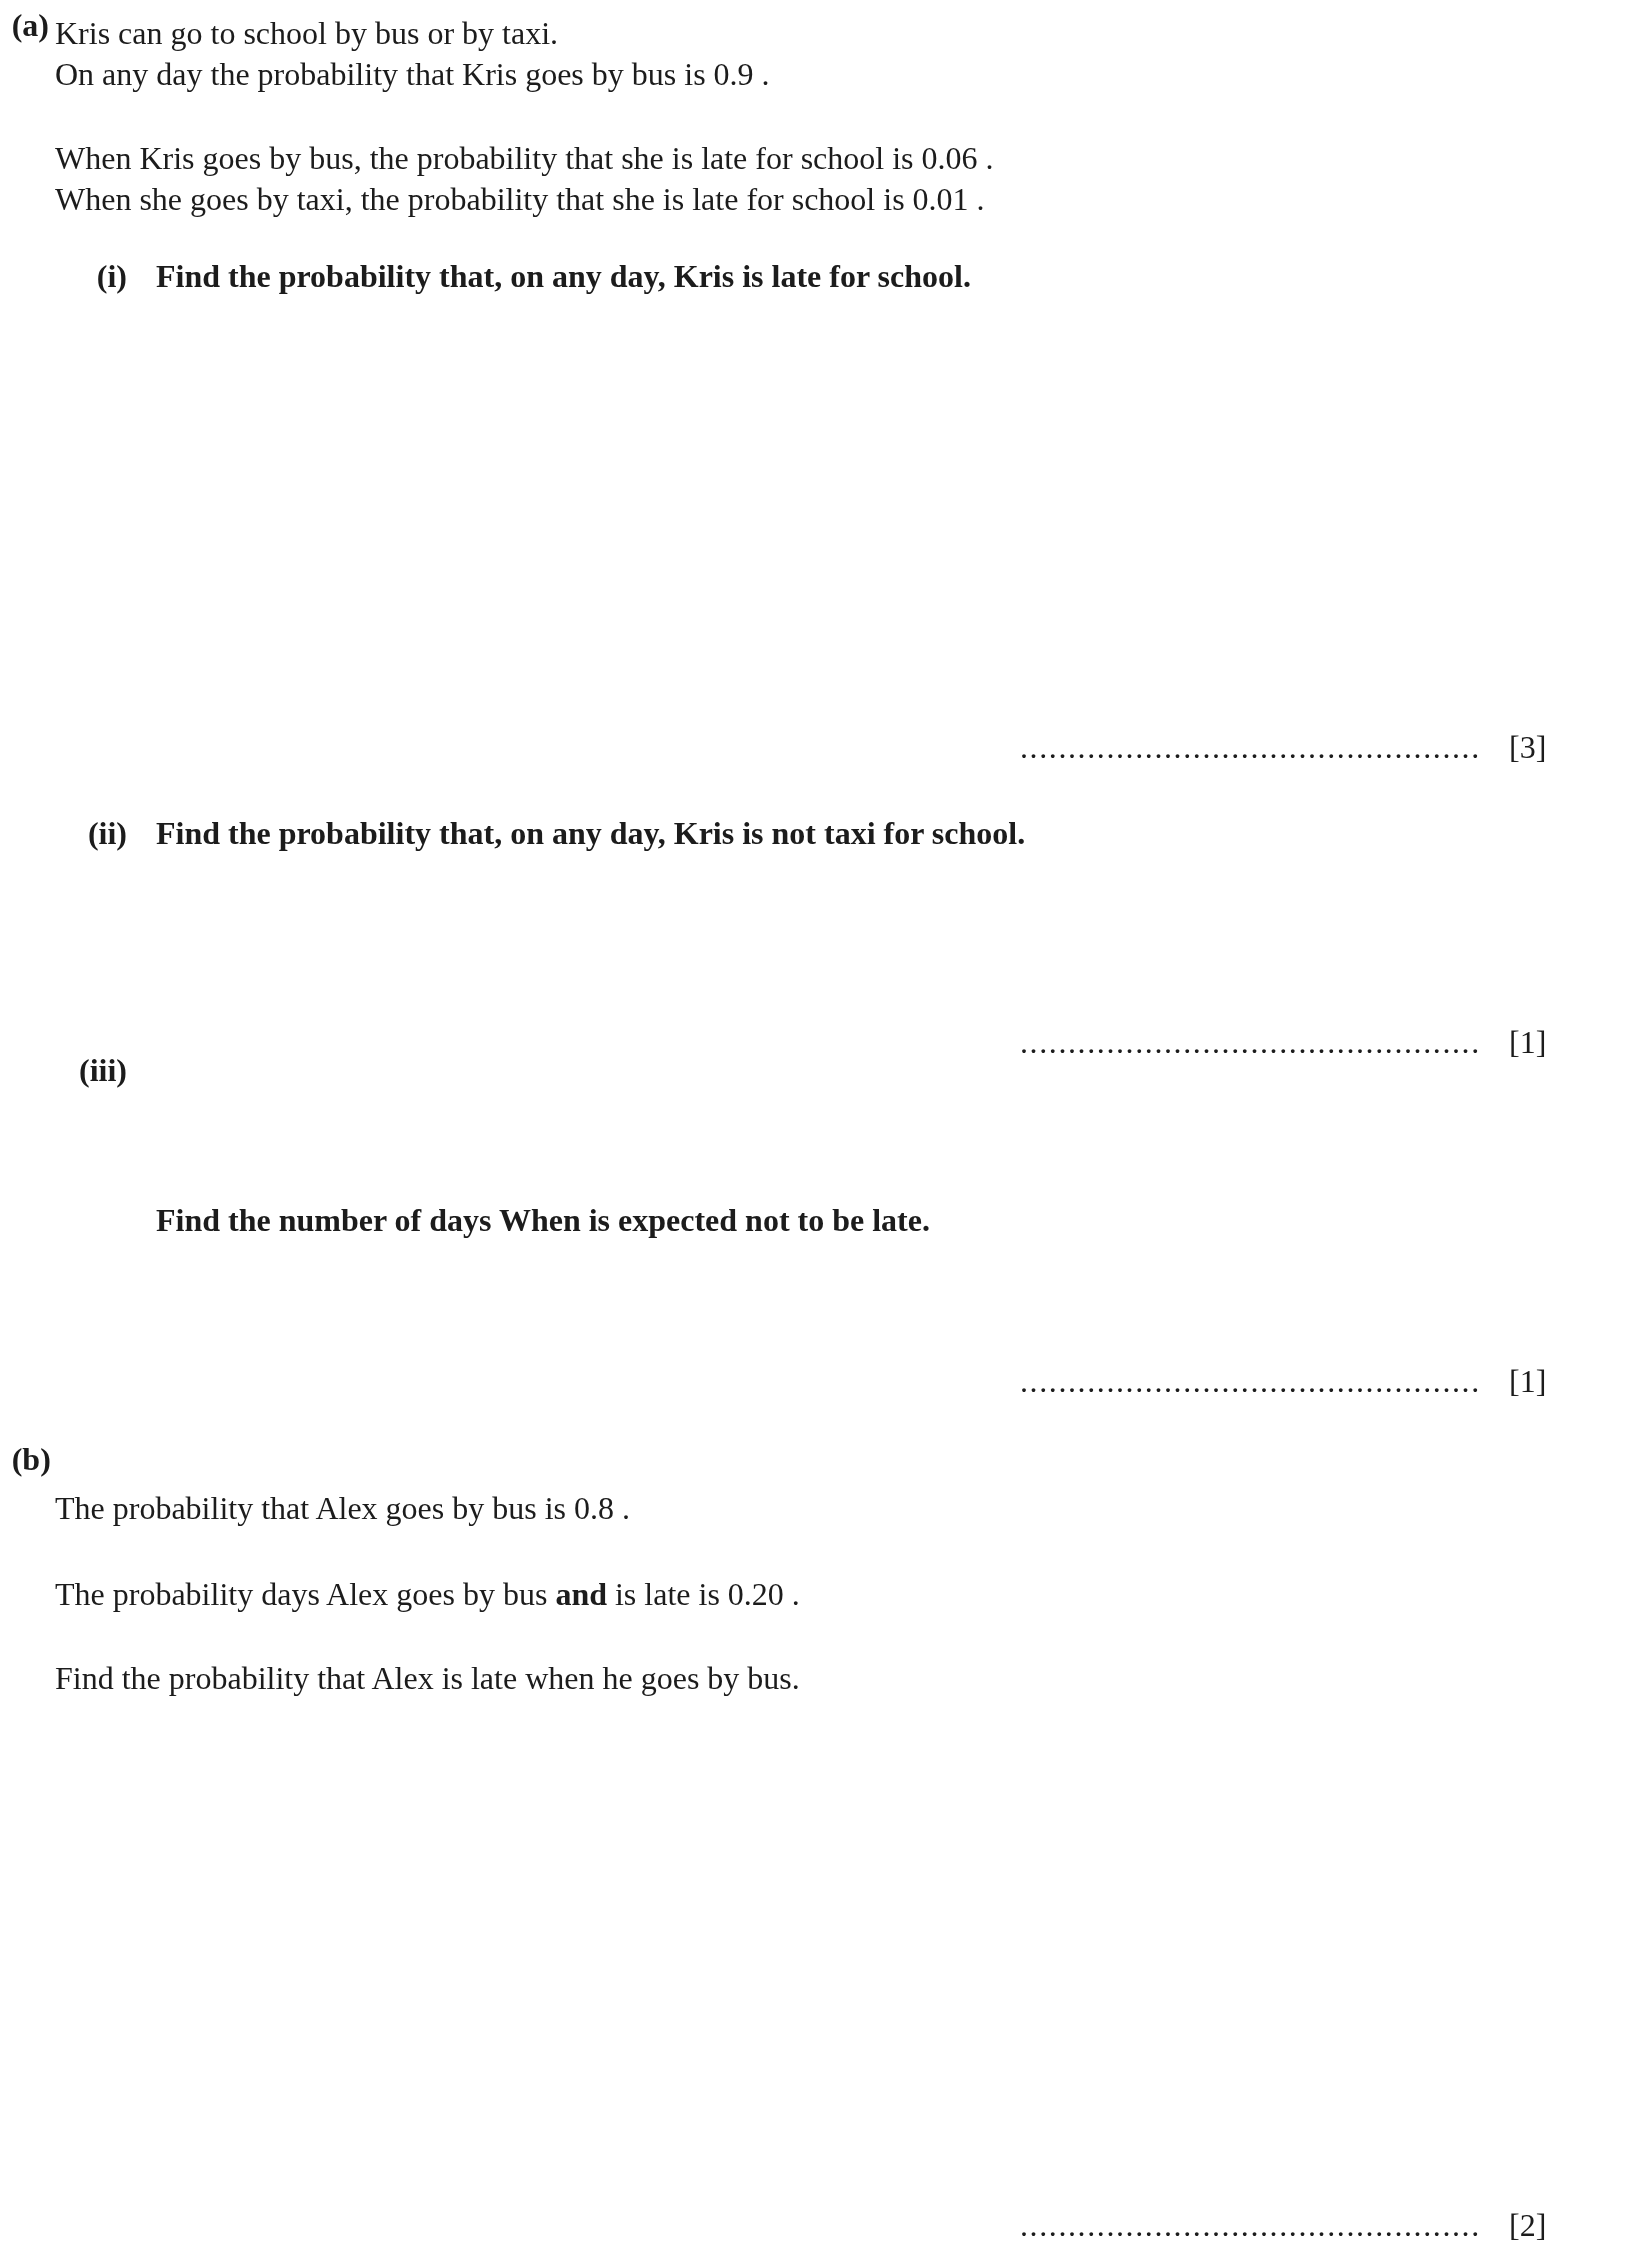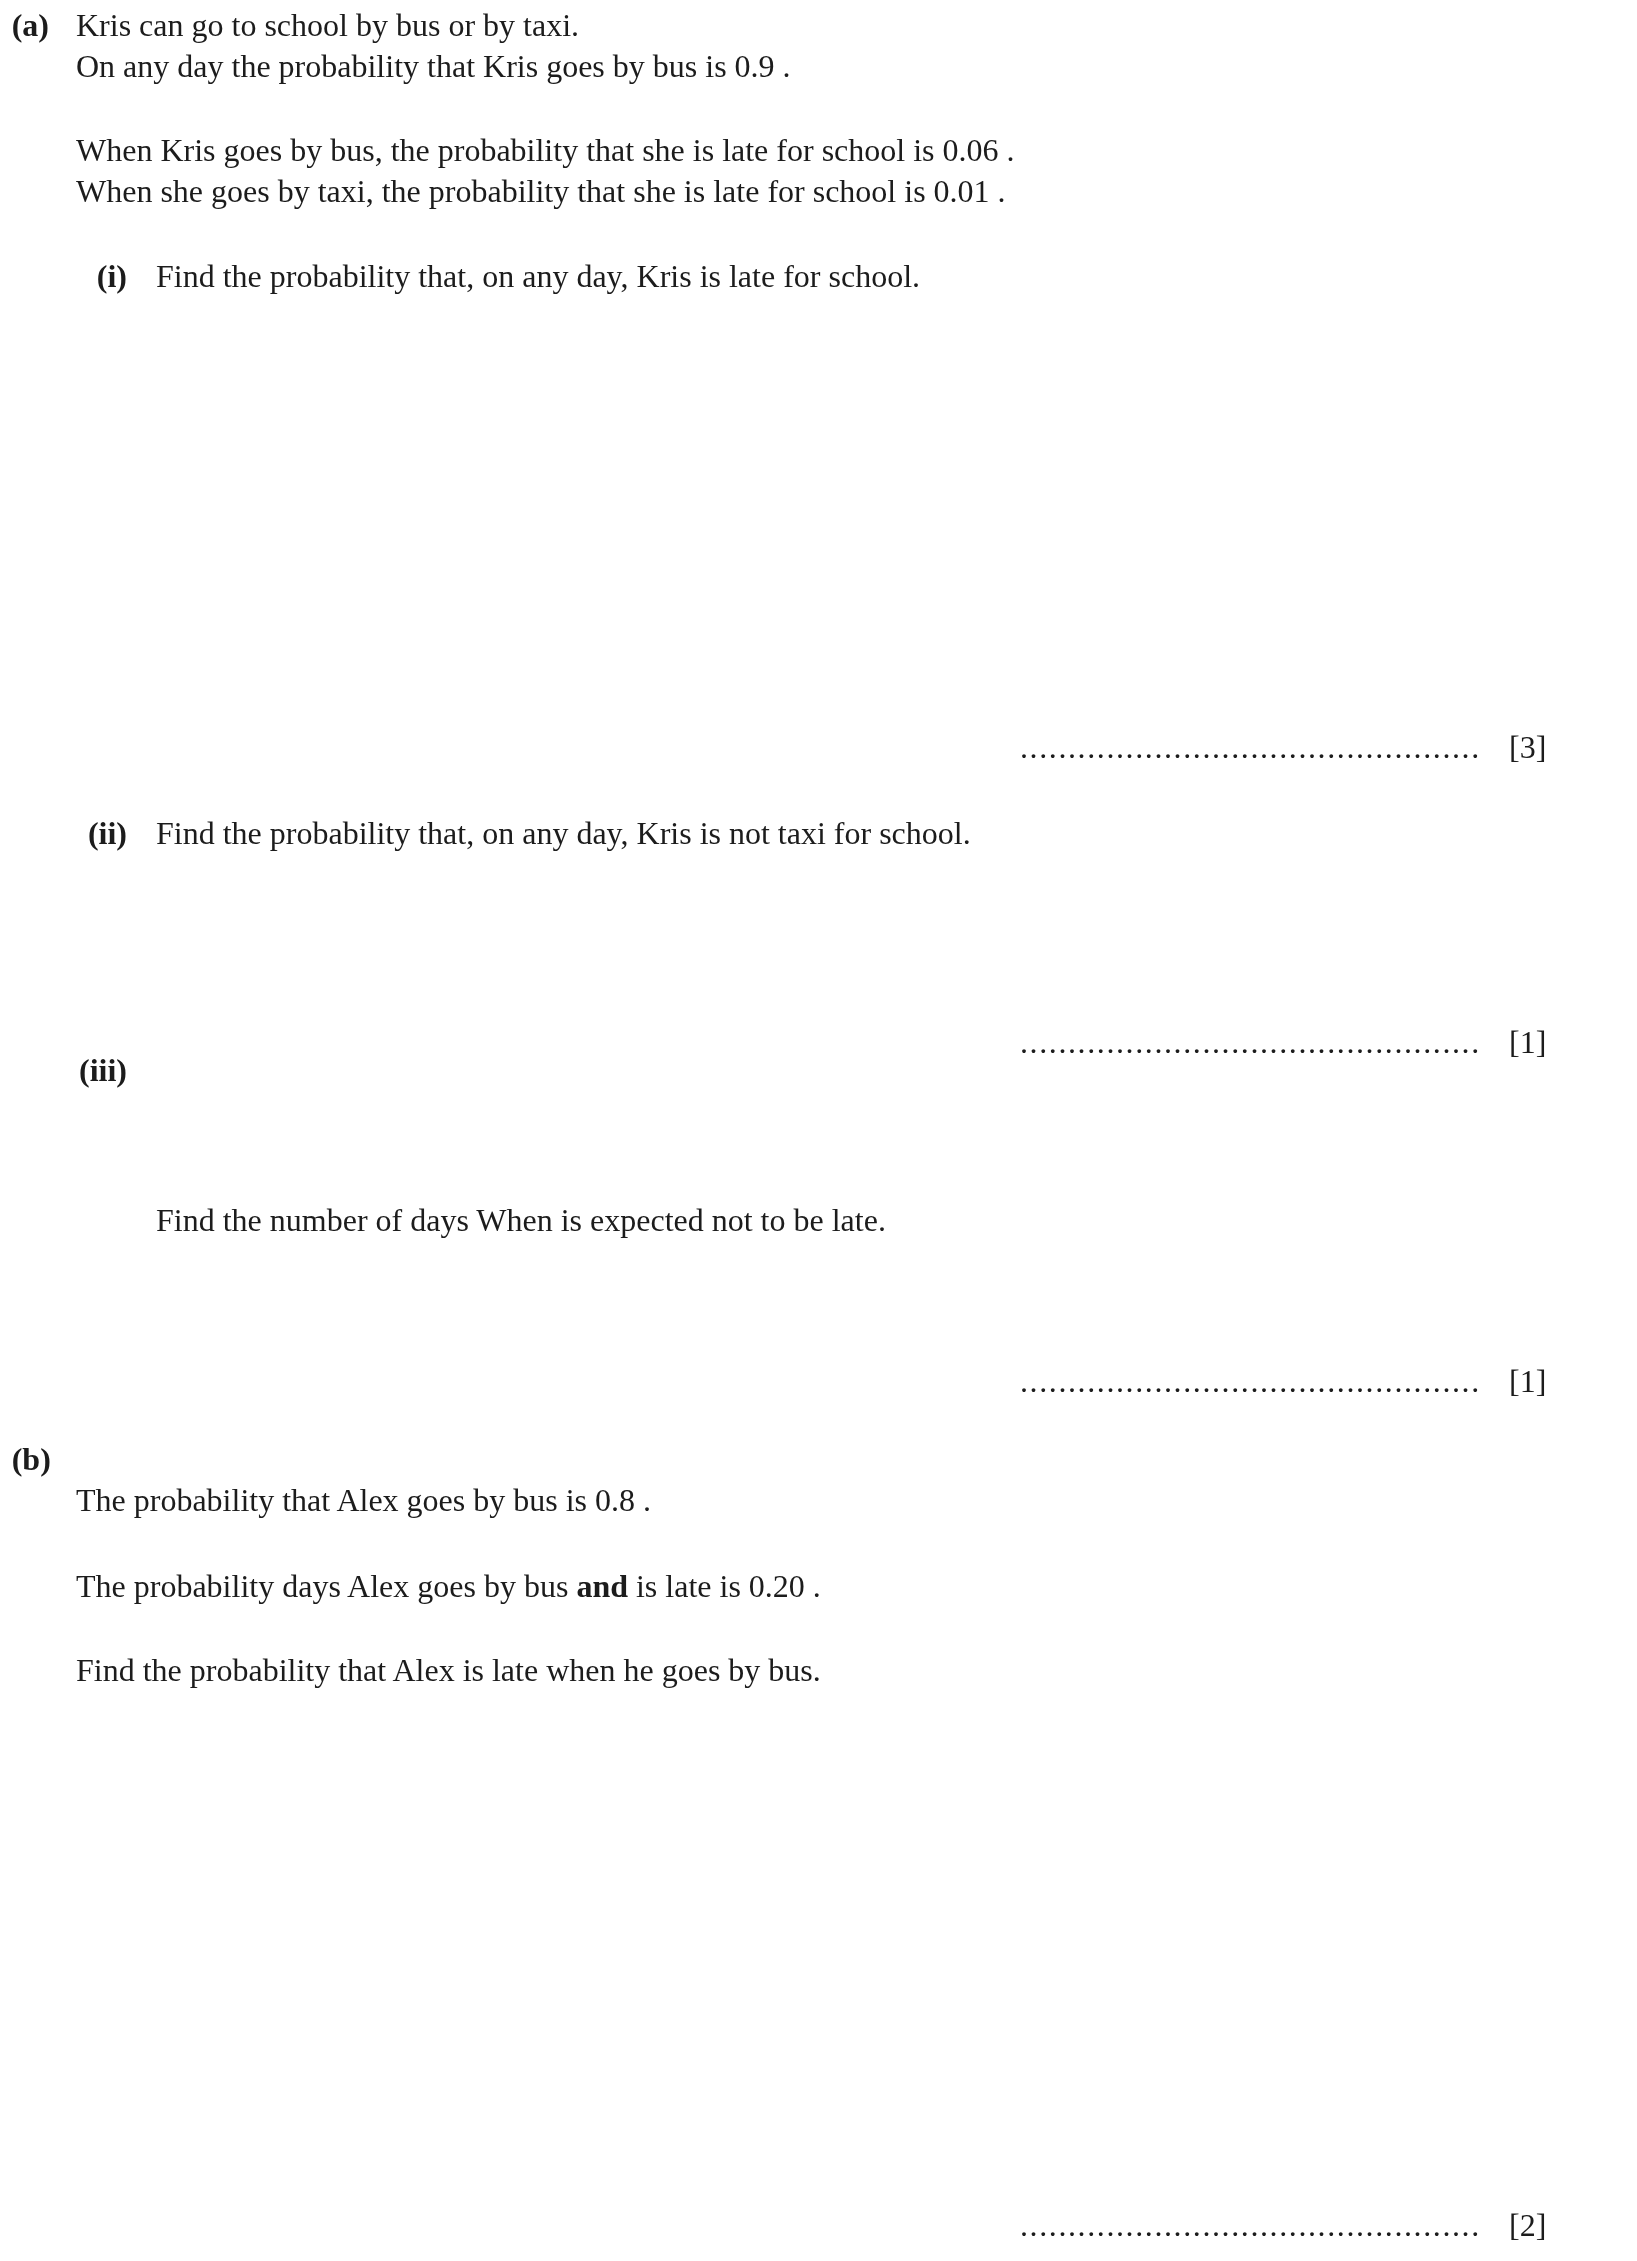--- a/index.html
+++ b/index.html
@@ -16,28 +16,28 @@
     font-size: 32px;
     line-height: 41px;
     color: #1c1c1c;
     overflow: hidden;
   }
   .abs { position: absolute; white-space: nowrap; }
   .part-label {
     left: 11.7px;
     font-weight: bold;
   }
-  .body-text { left: 76px; }
+  .body-text { left: 55px; margin-top: 8px; }
   .sub-label {
     left: 0;
     width: 127px;
     text-align: right;
     font-weight: bold;
   }
-  .sub-text { left: 156px; }
+  .sub-text { left: 156px; font-weight: bold; }
   .answer-row {
     left: 1020px;
     display: flex;
     align-items: baseline;
   }
   .dots {
     display: inline-block;
     width: 461px;
     overflow: hidden;
     white-space: nowrap;

